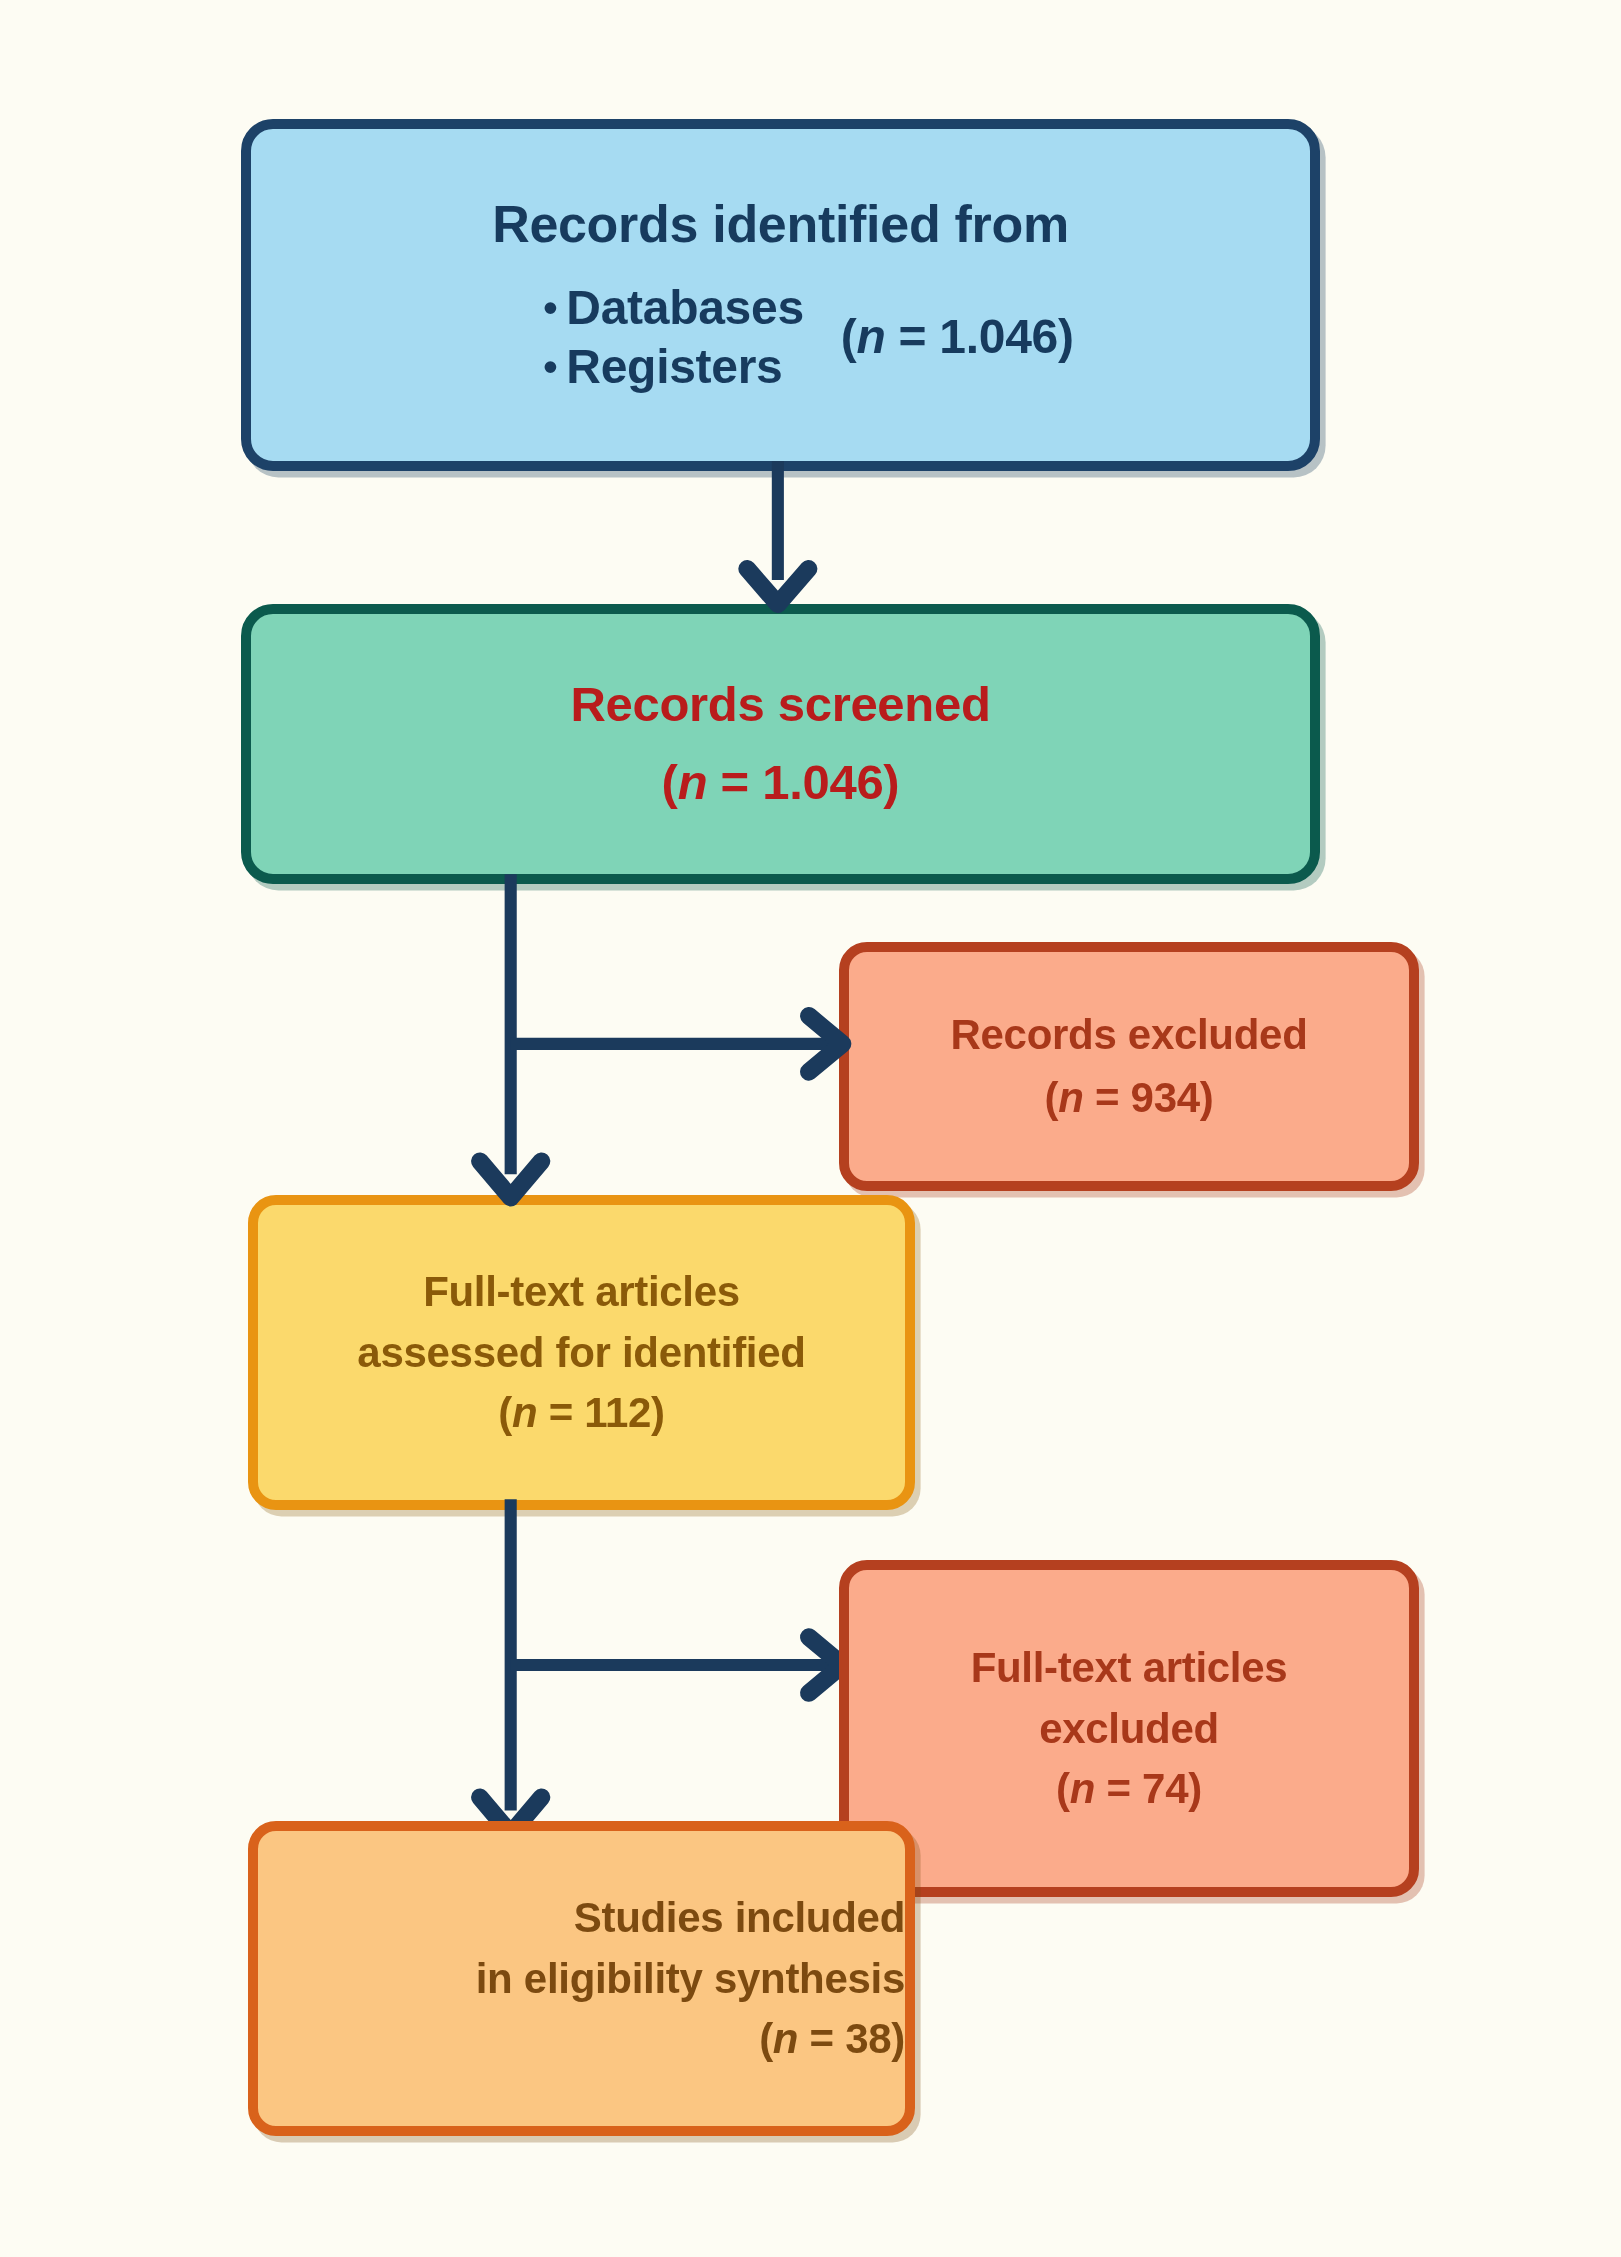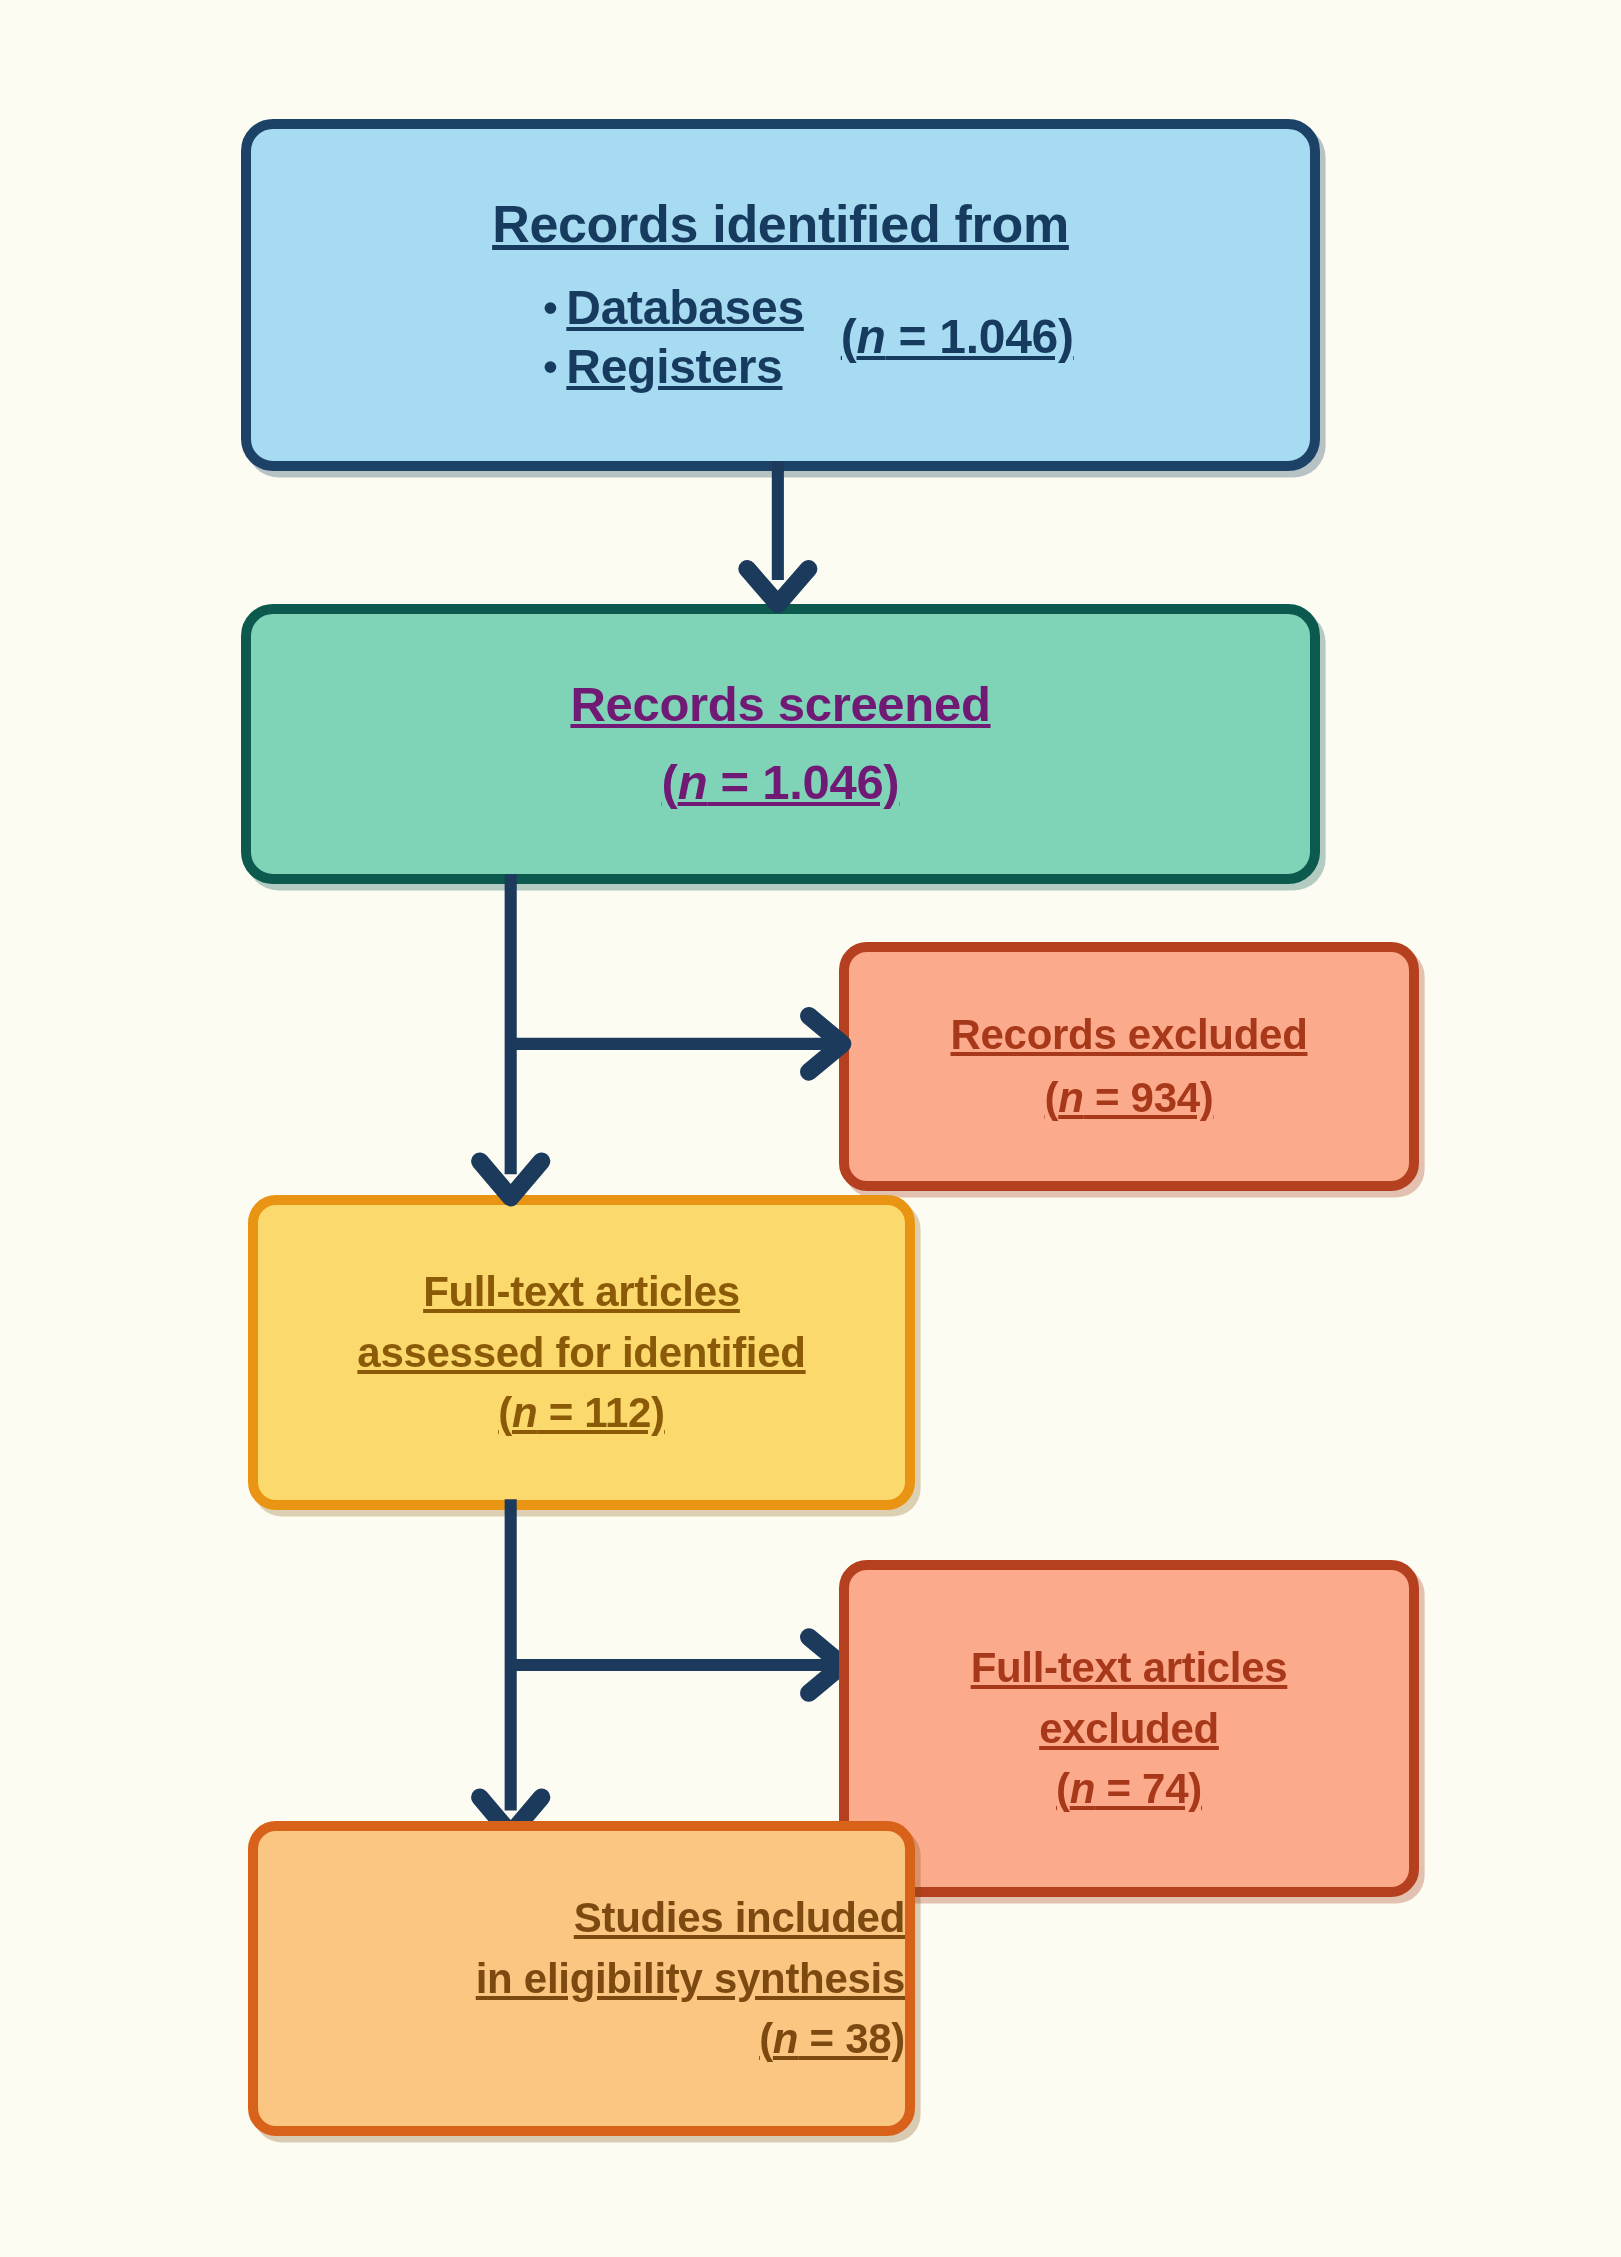--- a/index.html
+++ b/index.html
@@ -24,21 +24,20 @@
     display: flex;
     flex-direction: column;
     align-items: center;
     justify-content: center;
     text-align: center;
     border-radius: 32px;
     border-style: solid;
     line-height: 1.18;
     font-weight: bold;
     letter-spacing: -0.3px;
-    text-decoration: underline;
   }
 
   
   #box-identified {
     left: 241px;
     top: 119px;
     width: 1079px;
     height: 352px;
     background: #a6dbf2;
     border-color: #1d4268;
@@ -84,21 +83,21 @@
 
   
   #box-screened {
     left: 241px;
     top: 604px;
     width: 1079px;
     height: 280px;
     background: #7fd4b7;
     border-color: #0b5a4d;
     border-width: 10.3px;
-    color: #701a75;
+    color: #b91c1c;
     box-shadow: 5.6px 6.5px 0 0 rgba(11,90,77,0.30);
     font-size: 49px;
   }
   #box-screened .l1 { margin-bottom: 20.5px; }
 
   
   #box-records-excluded {
     left: 839px;
     top: 942px;
     width: 580px;

